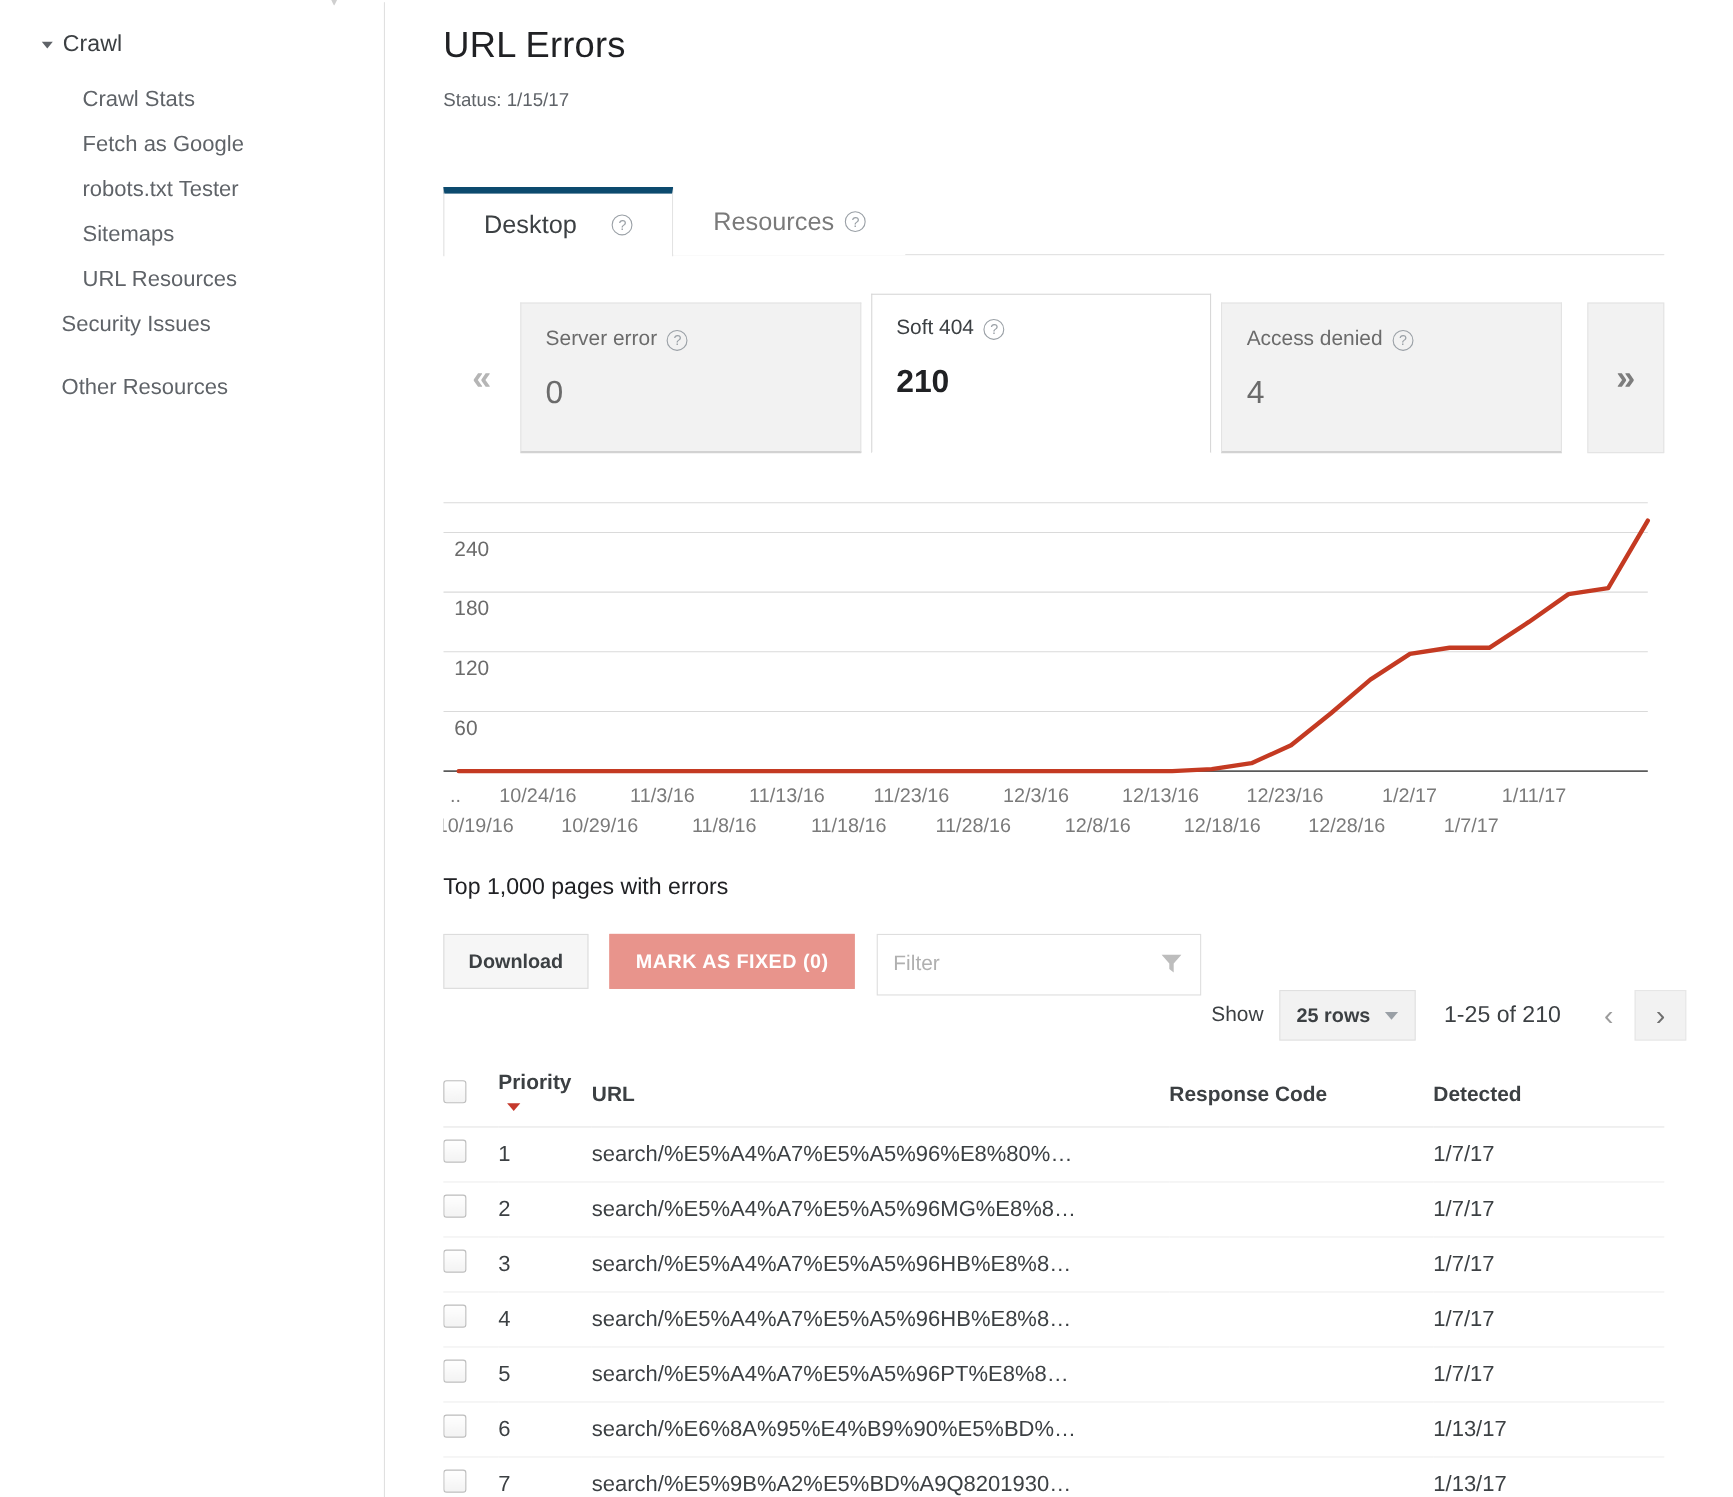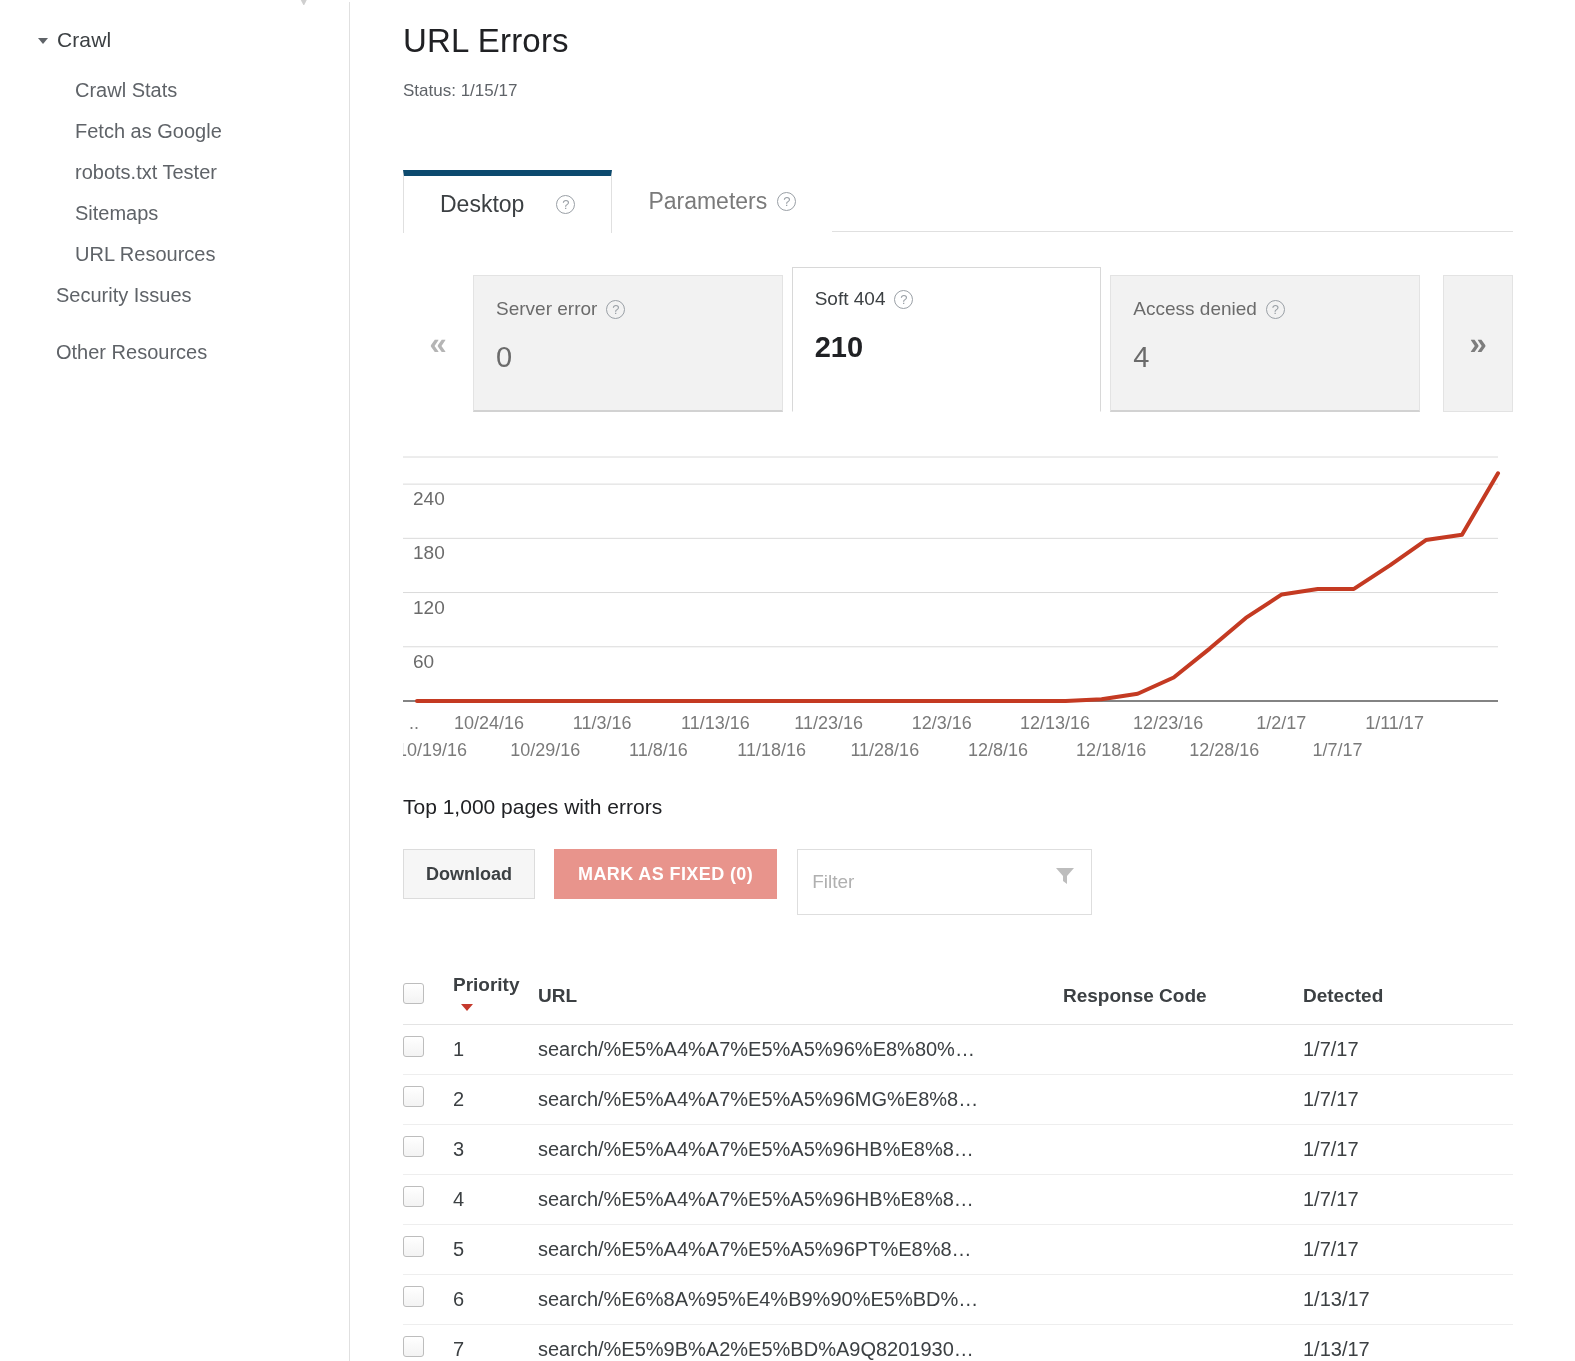--- a/index.html
+++ b/index.html
@@ -166,21 +166,21 @@
     display: flex; align-items: center; cursor: pointer;
   }
   .btn-fixed {
     height: 50px; padding: 0 23px; margin-left: 19px;
     background: #e8948c; border: 1px solid #e8948c;
     font-size: 18px; color: #ffffff; font-weight: 700; letter-spacing: .4px;
     display: flex; align-items: center; cursor: pointer;
   }
   .filter-box {
     position: relative; margin-left: 20px;
-    width: 295px; height: 66px;
+    width: 295px; height: 56px;
     border: 1px solid #dedede; background: #fff;
     display: flex; align-items: center;
     cursor: text;
   }
   .filter-input {
     border: 0; outline: 0; background: transparent;
     font-family: "Liberation Sans", sans-serif;
     font-size: 19px; color: #3c4043;
     padding: 0 42px 0 14px; width: 100%; height: 100%;
   }
@@ -289,21 +289,21 @@
 
     <div class="page-title">URL Errors</div>
     <div class="status-line">Status: 1/15/17</div>
 
     <div class="tabs">
       <div class="tab active">
         <span>Desktop</span>
         <span class="help-ico">?</span>
       </div>
       <div class="tab">
-        <span>Parameters</span>
+        <span>Resources</span>
         <span class="help-ico">?</span>
       </div>
     </div>
 
     <div class="cards">
       <div class="card-arrow">«</div>
 
       <div class="card">
         <div class="card-title">
           <span>Server error</span>
@@ -375,20 +375,30 @@
       <div class="filter-box">
         <input class="filter-input" type="text" placeholder="Filter" style="">
         <span class="filter-ico">
           <svg width="24" height="24" viewBox="0 0 24 24" aria-hidden="true">
             <path d="M3 4 h18 l-7 8 v8 l-4 -3 v-5 z" fill="#bdbdbd"></path>
           </svg>
         </span>
       </div>
     </div>
 
+    <div class="pager">
+      <span class="pager-show">Show</span>
+      <div class="rows-select">
+        <span>25 rows</span>
+        <span class="rows-caret"></span>
+      </div>
+      <span class="pager-range">1-25 of 210</span>
+      <div class="pg-btn prev">‹</div>
+      <div class="pg-btn next">›</div>
+    </div>
 
     <table class="tbl">
       <colgroup>
         <col class="col-chk">
           <col class="col-pri">
           <col class="col-url">
           <col class="col-rc">
           <col class="col-det">
       </colgroup>
       <thead>

